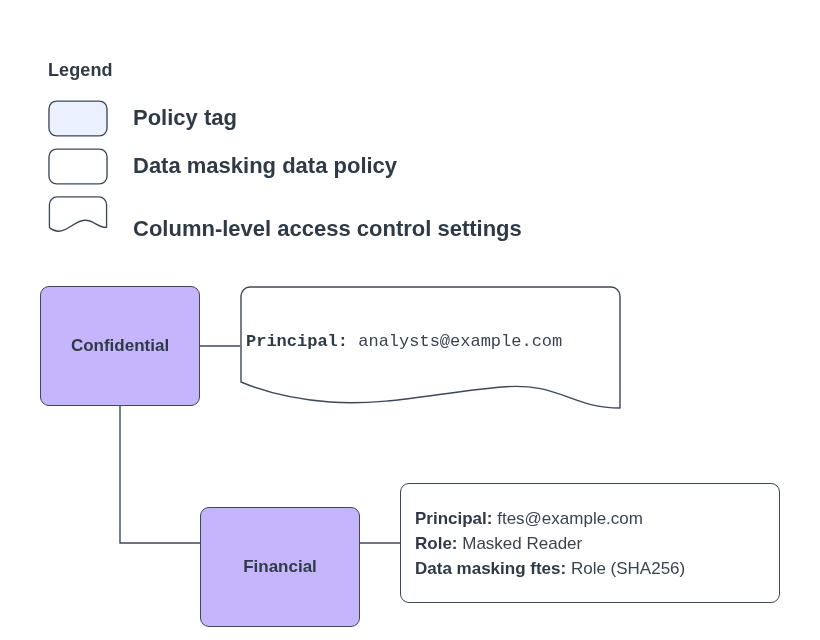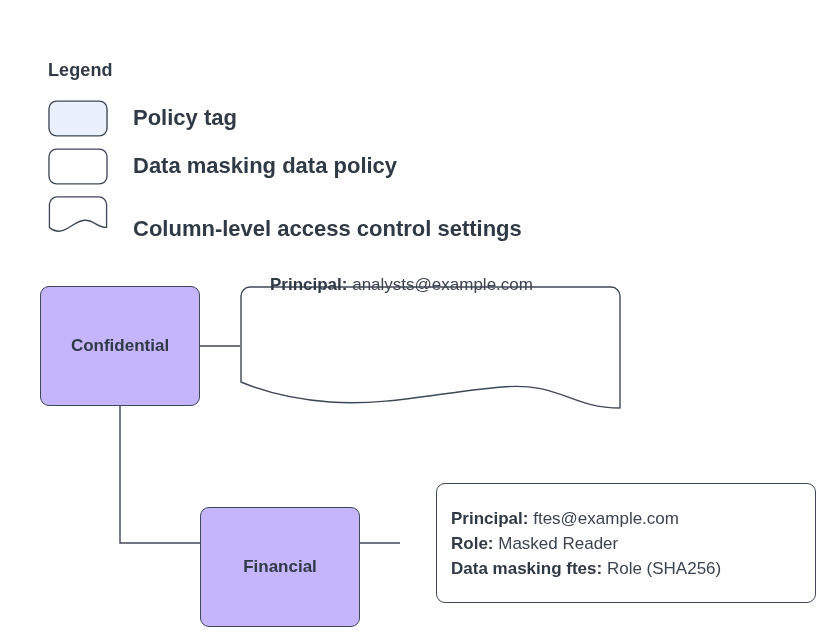--- a/index.html
+++ b/index.html
@@ -74,39 +74,40 @@
   .infobox {
     position: absolute;
     box-sizing: border-box;
     border: 1.4px solid #3c4858;
     border-radius: 9px;
     background: #ffffff;
     display: flex;
     flex-direction: column;
     justify-content: center;
     padding-left: 14px;
-    margin-left: 36px;
   }
   .infoline {
     font-size: 17px;
     line-height: 25px;
     color: #3a4450;
     white-space: nowrap;
   }
   .infoline b {
     font-weight: bold;
     color: #2f3a46;
   }
   
   .docbox {
     position: absolute;
     box-sizing: border-box;
     display: flex;
     flex-direction: column;
-    padding-left: 30px;
+    justify-content: center;
+    padding-left: 6px;
+    font-family: Liberation Mono, monospace;
   }
   .doc-svg {
     position: absolute;
     left: 0;
     top: 0;
     pointer-events: none;
   }
   .doc-text {
     position: relative;
     z-index: 2;

